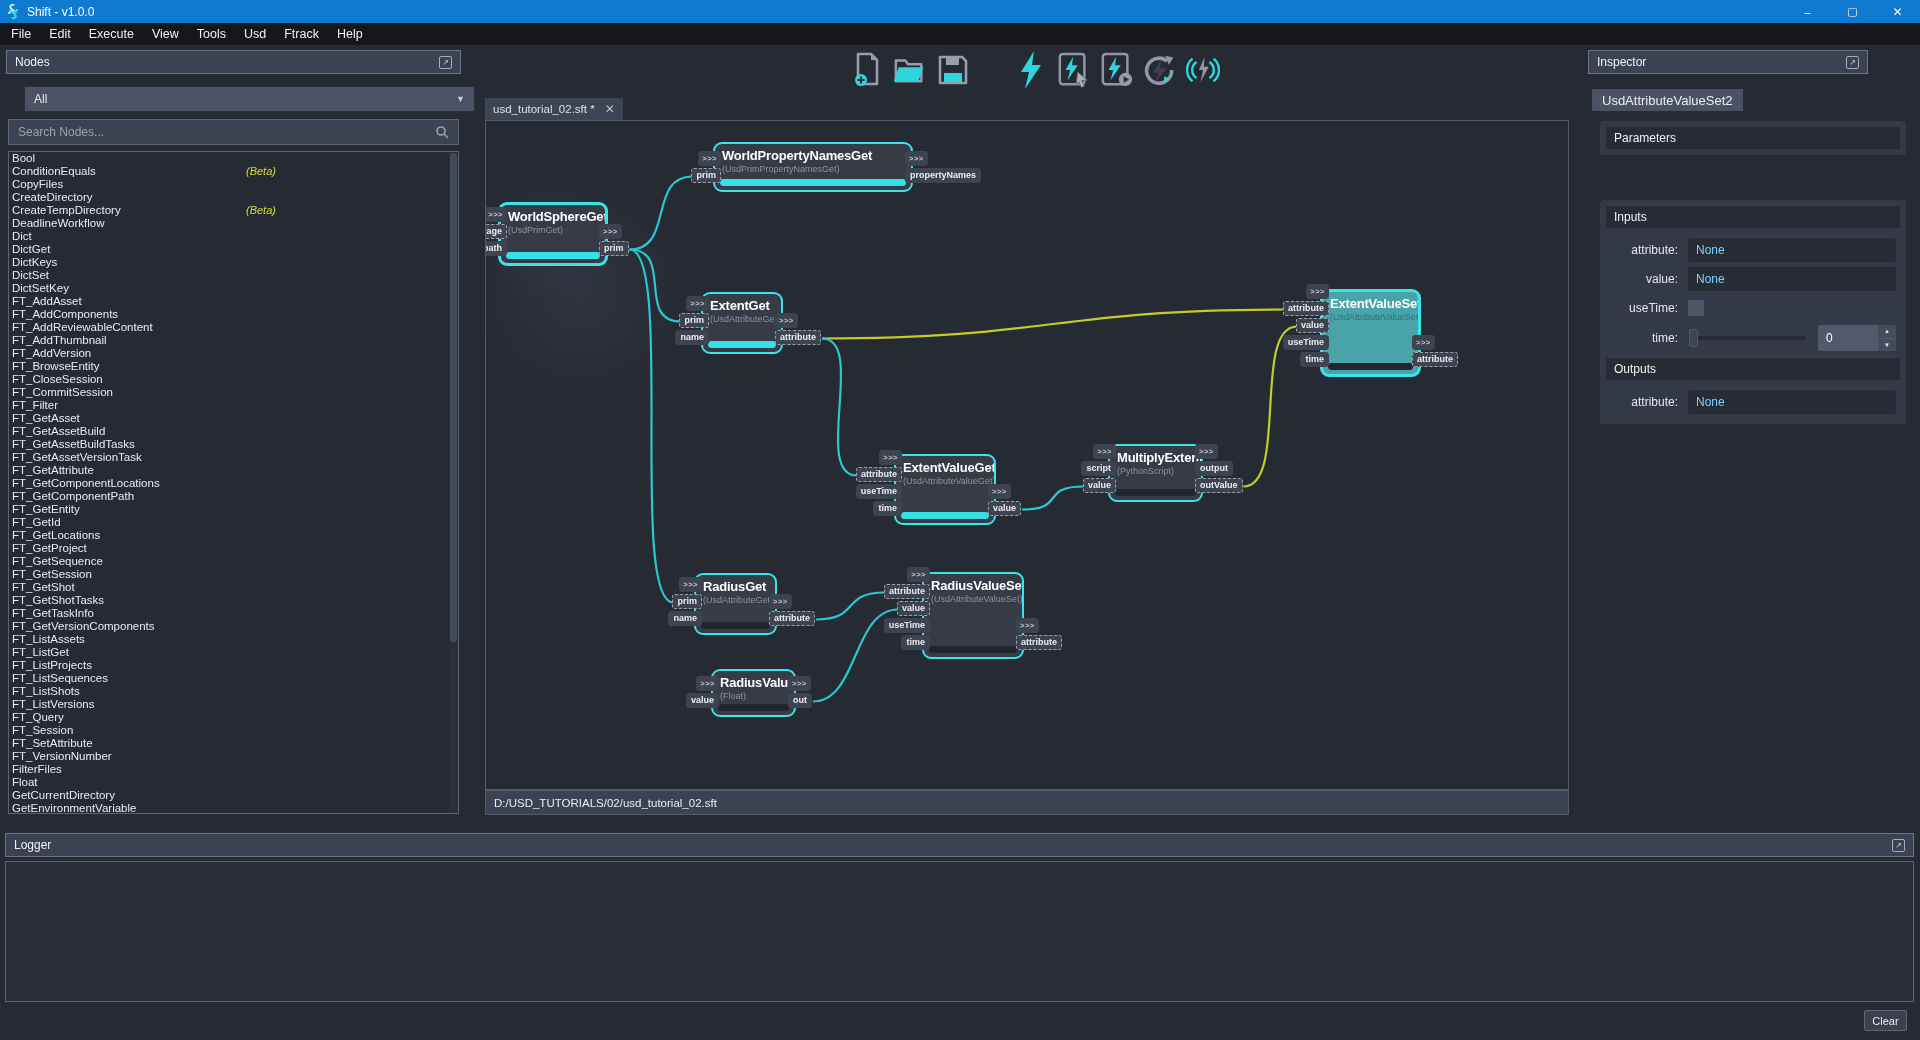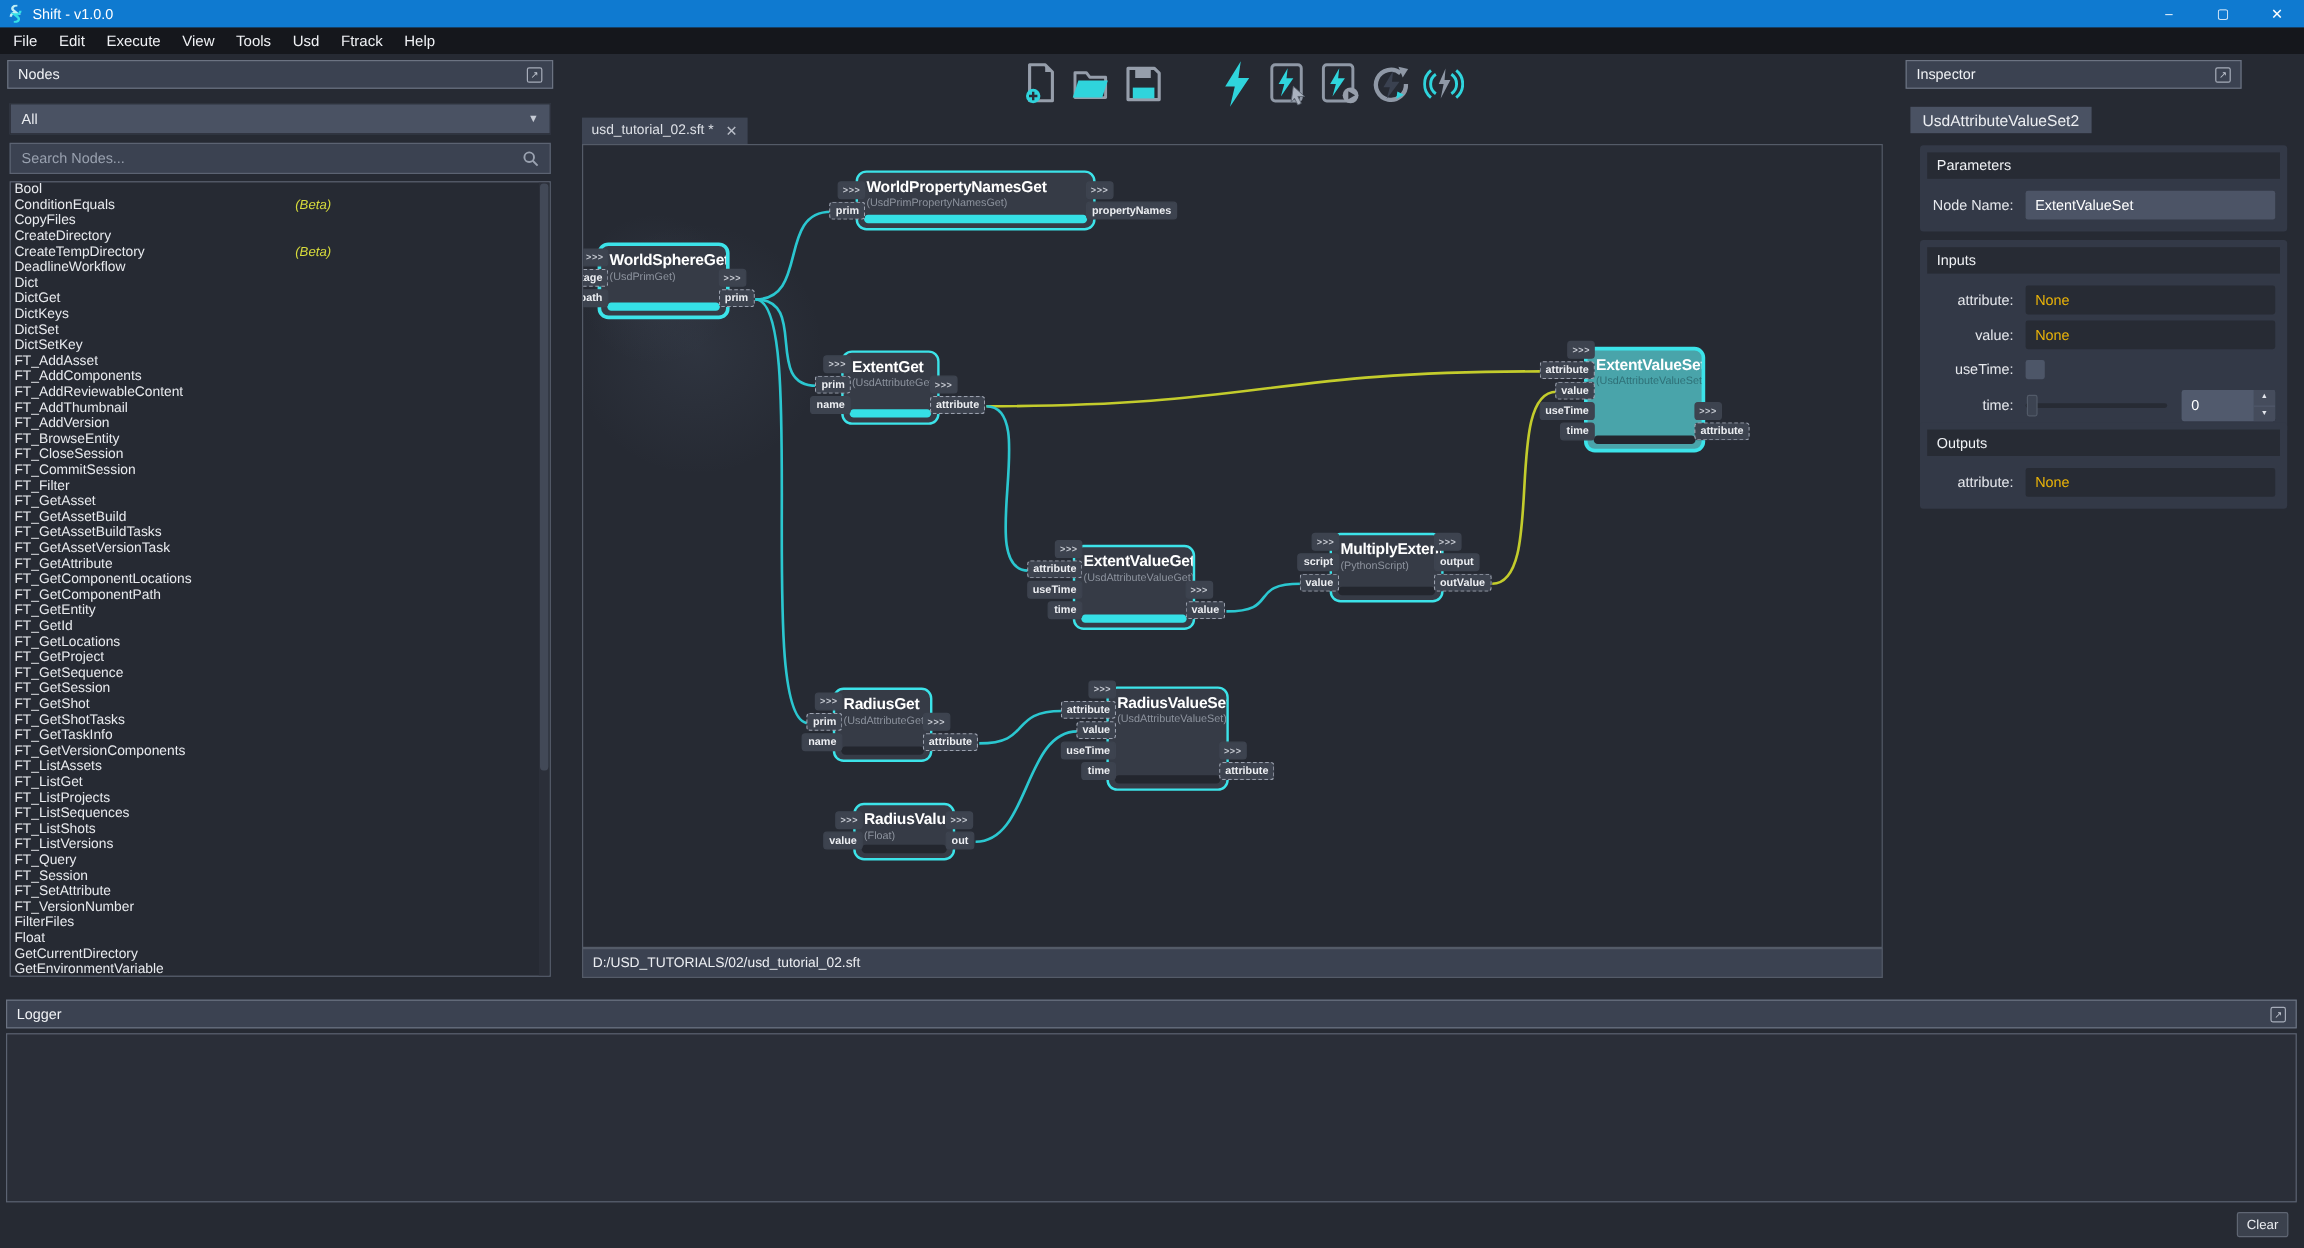--- a/index.html
+++ b/index.html
@@ -19,21 +19,21 @@
   .menubar{position:absolute;left:0;top:23px;width:1920px;height:22px;background:#15171c;display:flex;align-items:center;padding-left:2px;}
   .menu-item{padding:0 9px;font-size:12.5px;color:#f0f2f5;line-height:22px;}
 
   
   .panel-header{background:#3b4251;border:1px solid #6c7382;display:flex;align-items:center;padding:4px 8px;font-size:12px;color:#f0f2f5;}
   .float-icon{margin-left:auto;width:13px;height:13px;border:1px solid #a7adba;border-radius:2px;color:#c3c8d2;
     font-size:8px;line-height:11px;text-align:center;}
 
   
   .nodes-header{left:6px;top:50px;width:455px;height:24px;}
-  .filter-dd{left:8px;top:86px;width:451px;height:26px;background:#4a5263;border:1px solid #2a2e37;
+  .filter-dd{left:24px;top:86px;width:451px;height:26px;background:#4a5263;border:1px solid #2a2e37;
     display:flex;align-items:center;padding:0 9px;font-size:12px;}
   .dd-arrow{margin-left:auto;color:#c6cbd5;font-size:9px;}
   .search-box{left:8px;top:119px;width:451px;height:26px;background:#3b4251;border:1px solid #5c6372;
     display:flex;align-items:center;padding:0 9px;font-size:12px;color:#99a1af;}
   .search-icon-svg{margin-left:auto;}
   .node-list{left:8px;top:151px;width:451px;height:663px;background:#262a33;border:1px solid #5c6372;overflow:hidden;position:absolute;}
   .list-row{position:relative;height:13px;line-height:13px;font-size:11.5px;color:#e9ebef;padding-left:3px;white-space:nowrap;}
   .row-badge{position:absolute;left:237px;top:0;color:#d8dc3c;font-style:italic;font-size:11px;}
   .list-scroll{position:absolute;right:0;top:0;width:9px;height:100%;background:#2b2f39;}
   .list-thumb{position:absolute;right:1px;top:1px;width:7px;height:74%;background:#424957;border-radius:3px;}
@@ -79,21 +79,21 @@
   
   .insp-header{left:1588px;top:50px;width:280px;height:24px;}
   .insp-tab{position:absolute;left:1592px;top:89px;height:22px;background:#4a5263;display:flex;align-items:center;
     padding:0 10px;font-size:13px;color:#eceef2;}
   .insp-section{position:absolute;left:1600px;width:306px;background:#333947;border-radius:3px;}
   .sec-header{margin:6px;background:#272b34;padding:4px 8px;font-size:12px;color:#f0f2f5;}
   .sec-body{padding:4px 10px 10px;display:flex;flex-direction:column;gap:5px;}
   .insp-row{display:flex;align-items:center;min-height:24px;}
   .insp-label{width:78px;text-align:right;font-size:12px;color:#e6e8ed;padding-right:10px;flex:none;}
   .insp-input{flex:1;height:24px;background:#272b34;border-radius:2px;display:flex;align-items:center;
-    padding:0 8px;font-size:12px;color:#eab308;}
+    padding:0 8px;font-size:12px;color:#7dd3fc;}
   .insp-input.editable{background:#4c5466;color:#ffffff;}
   .checkbox{width:16px;height:16px;background:#4d5668;border-radius:2px;}
   .slider{width:118px;height:18px;display:flex;align-items:center;position:relative;}
   .slider-track{width:100%;height:4px;background:#272b34;border-radius:2px;}
   .slider-handle{position:absolute;left:1px;top:0;width:9px;height:18px;background:#3c4351;border:1px solid #525a68;border-radius:2px;}
   .spinbox{margin-left:12px;flex:1;height:26px;background:#515a6d;border-radius:2px;display:flex;align-items:stretch;overflow:hidden;}
   .spin-value{flex:1;display:flex;align-items:center;padding-left:8px;font-size:12px;color:#ffffff;}
   .spin-btns{width:18px;display:flex;flex-direction:column;}
   .spin-btn{flex:1;display:flex;align-items:center;justify-content:center;font-size:6px;color:#e3e6ec;background:#454c5c;}
   .spin-btn.up{border-bottom:1px solid #515a6d;}
@@ -421,26 +421,20 @@
 <div class="panel-header abs insp-header">
   <span>Inspector</span>
   <span class="float-icon">↗</span>
 </div>
 <div class="insp-tab">
   <span>UsdAttributeValueSet2</span>
 </div>
 
 <div class="insp-section" style="top:121px;">
   <div class="sec-header">Parameters</div>
-  <div class="sec-body">
-    <div class="insp-row">
-      <span class="insp-label">Node Name:</span>
-      <span class="insp-input editable">ExtentValueSet</span>
-    </div>
-  </div>
 </div>
 
 <div class="insp-section" style="top:200px;">
   <div class="sec-header">Inputs</div>
   <div class="sec-body">
     <div class="insp-row">
       <span class="insp-label">attribute:</span>
       <span class="insp-input">None</span>
     </div>
     <div class="insp-row">

